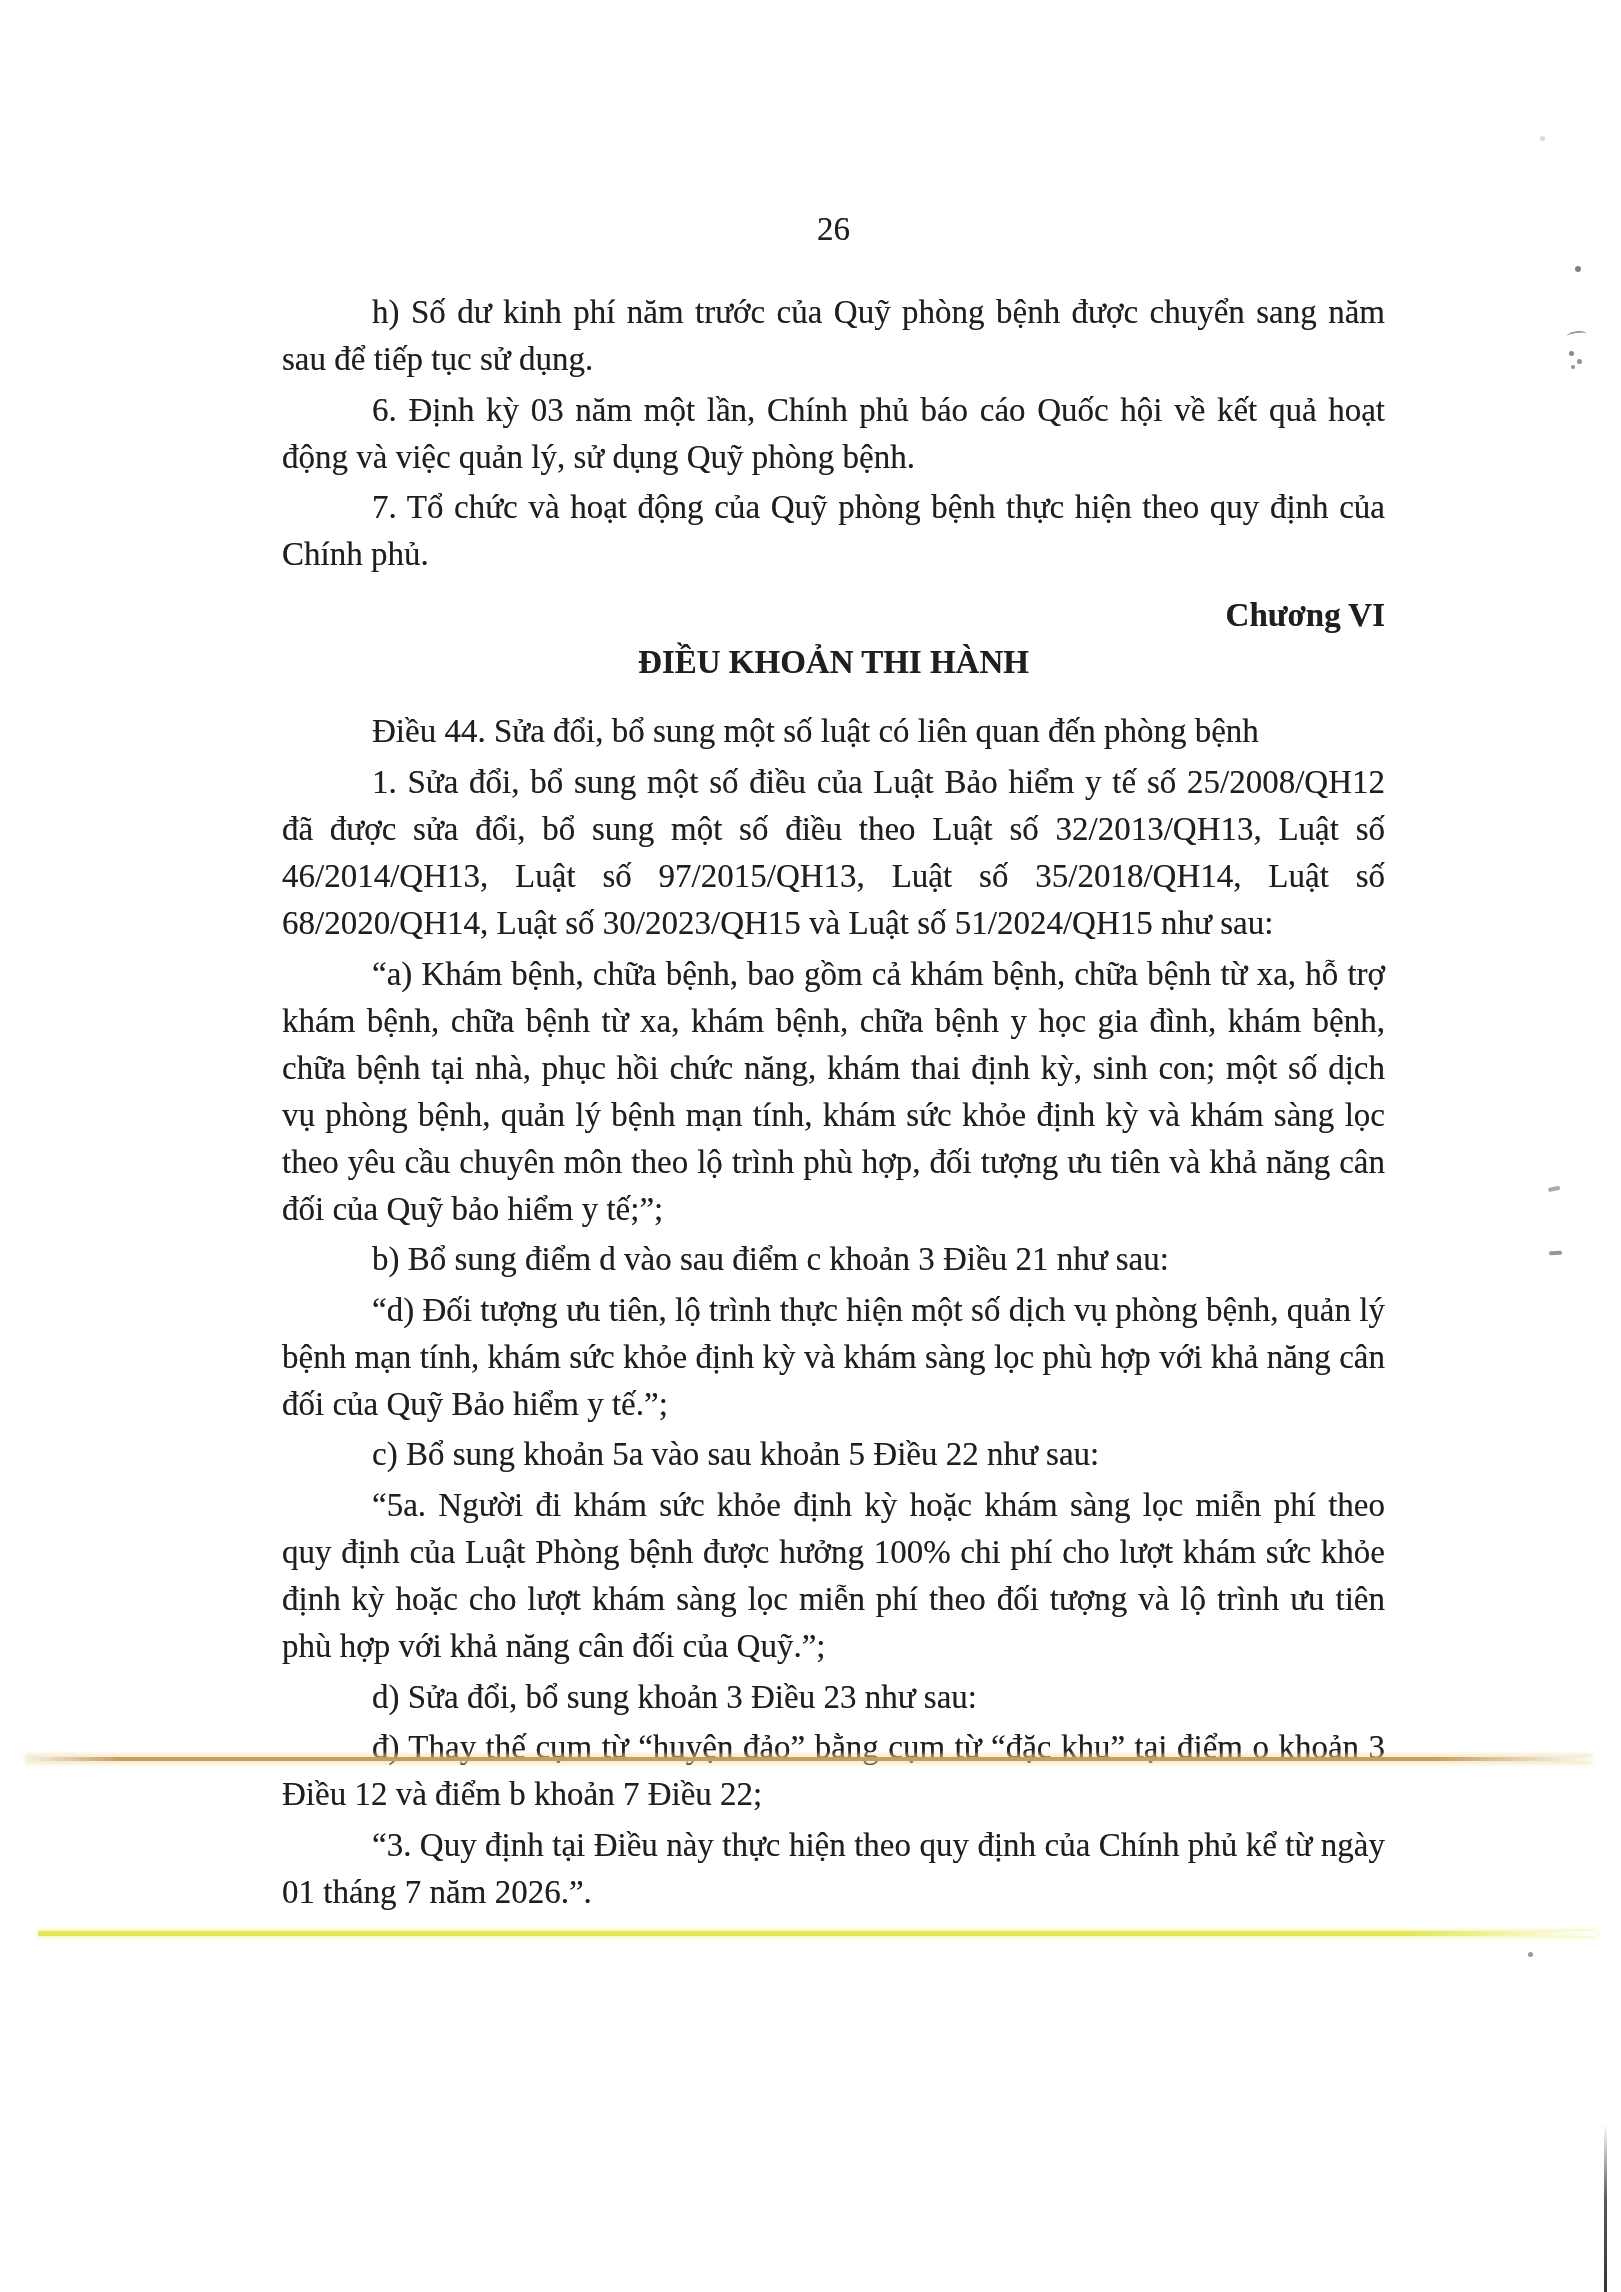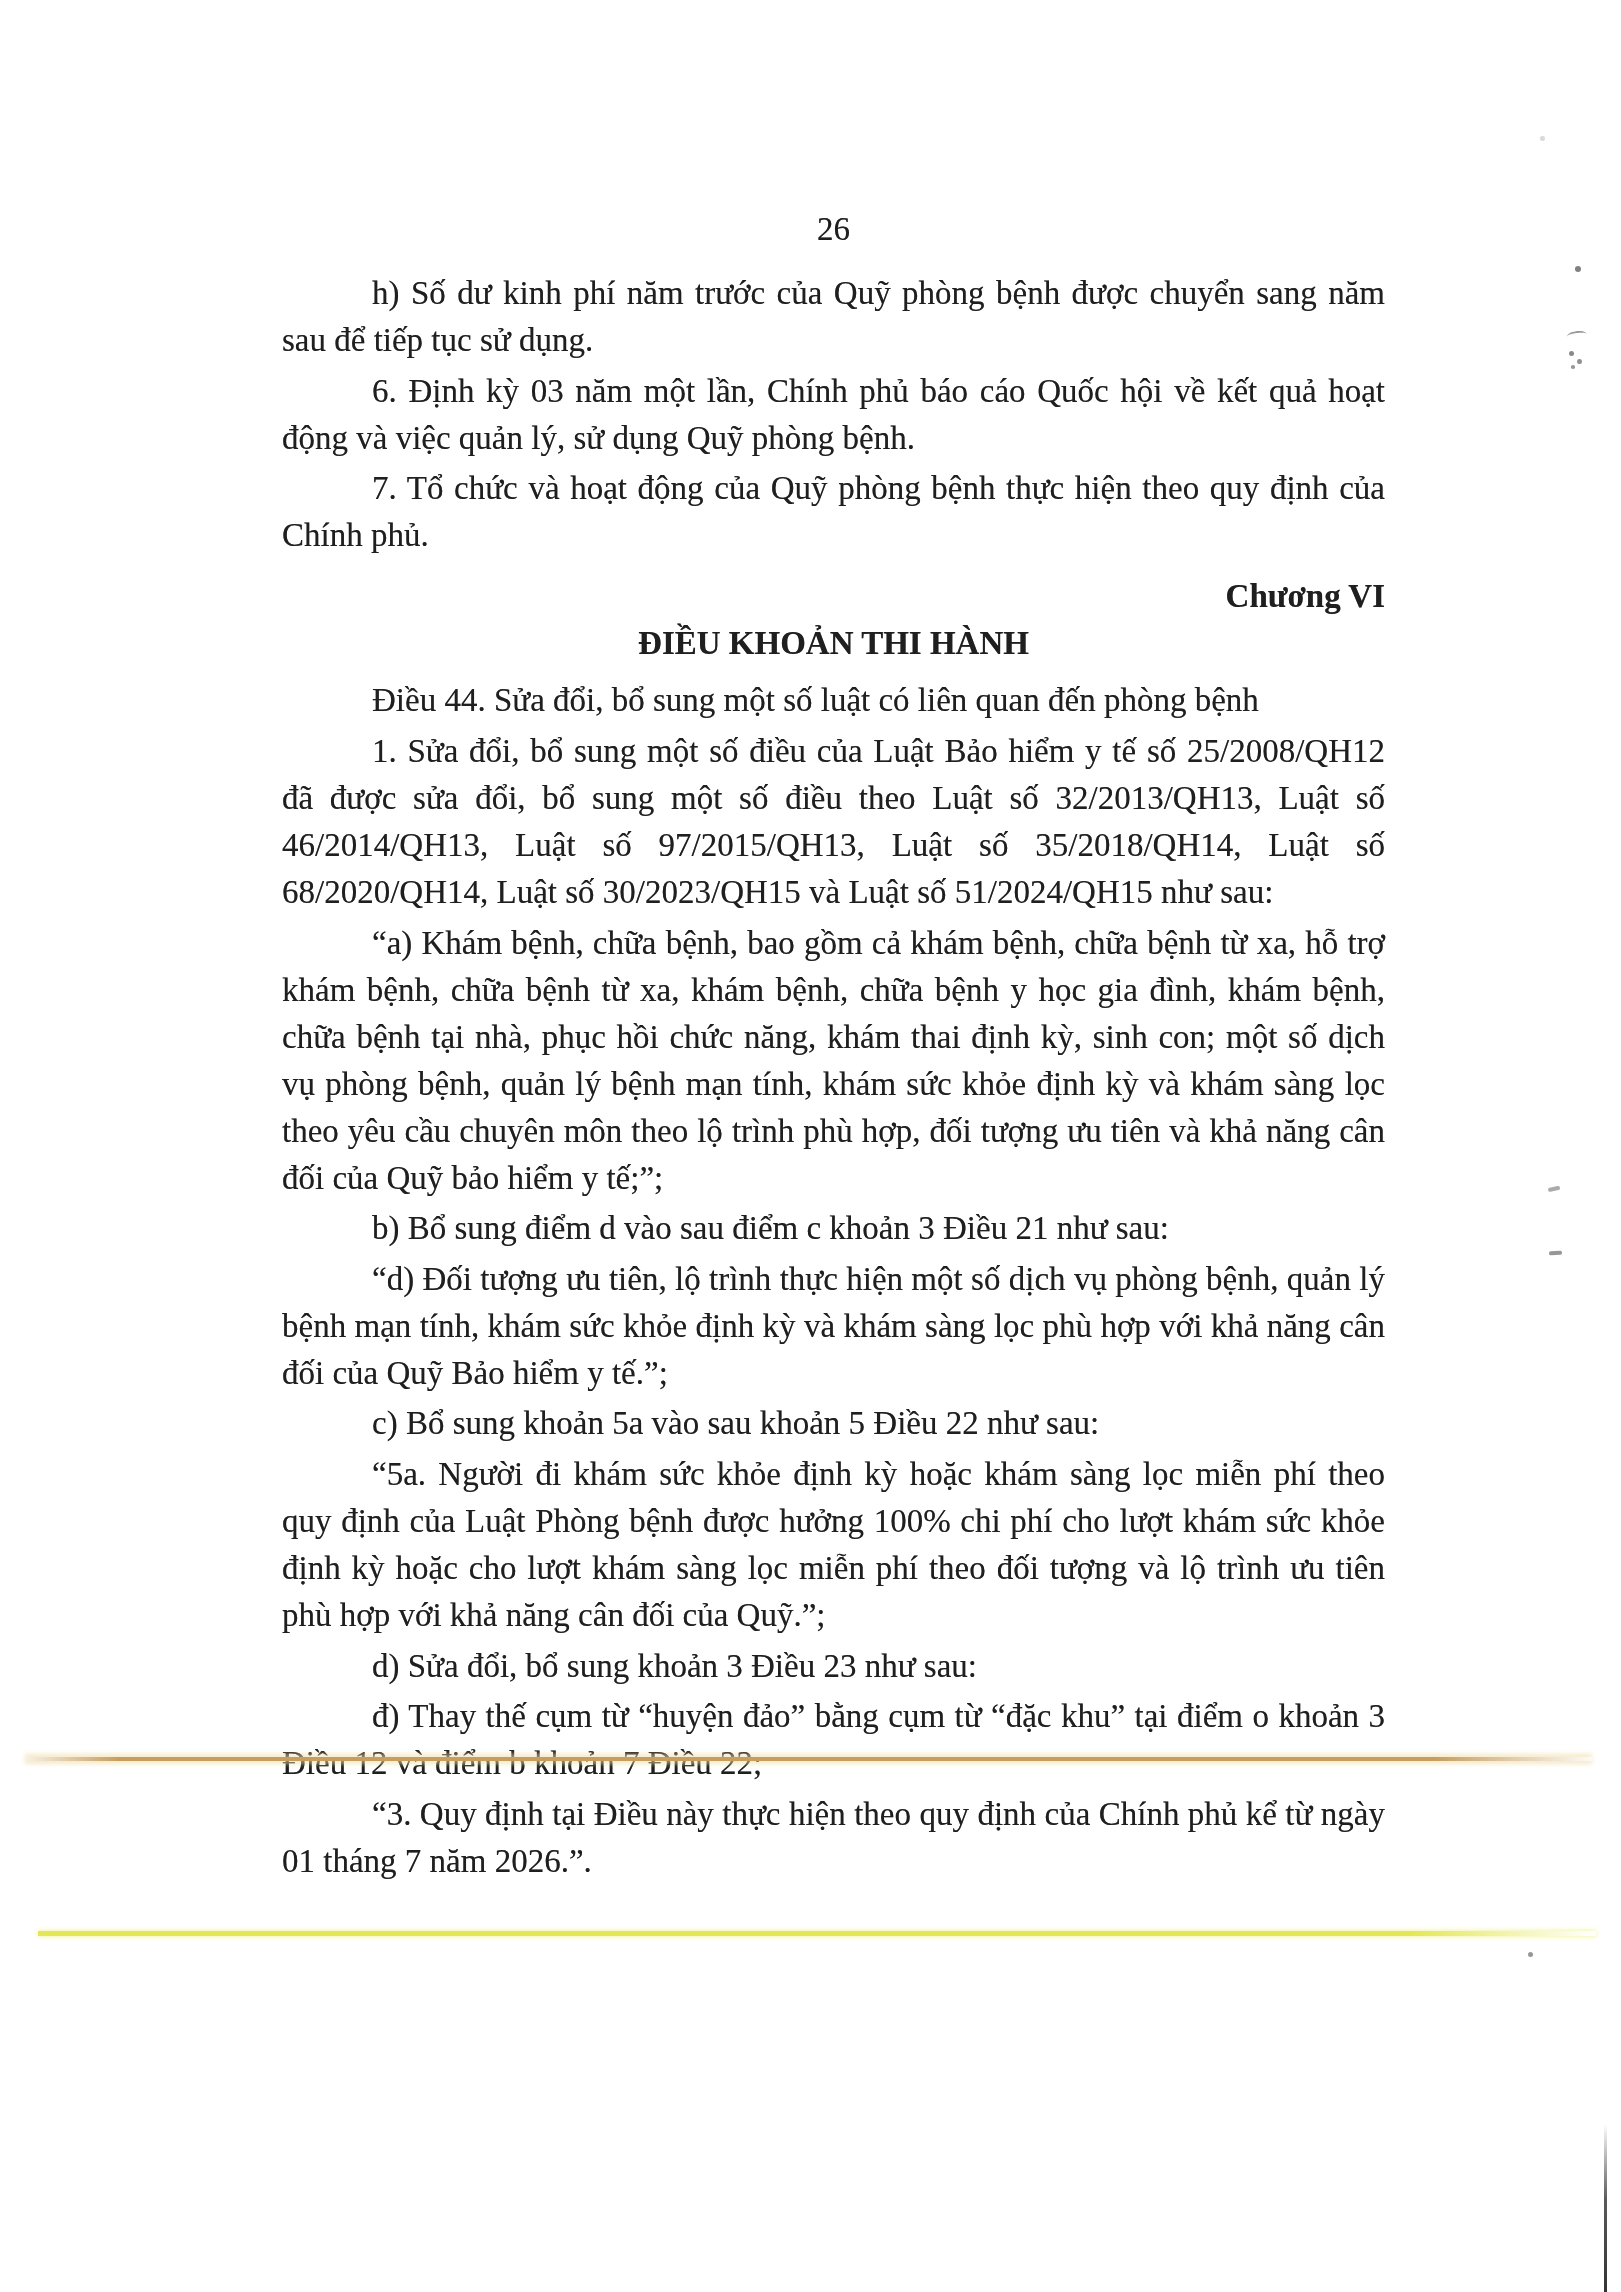--- a/index.html
+++ b/index.html
@@ -18,37 +18,37 @@
   .content {
     position: absolute;
     left: 282px; top: 206px;
     width: 1103px;
     font-size: 33px;
     line-height: 47px;
     text-shadow: 0 0 0.6px rgba(25,25,25,0.55);
   }
   .page-number {
     text-align: center;
-    margin-bottom: 17px;
+    margin-bottom: 36px;
   }
   p.body {
     margin: 0 0 3.6px 0;
     text-indent: 90px;
     text-align: justify;
     text-justify: inter-word;
   }
   .chapter {
     margin-top: 14.3px;
     text-align: right;
     font-weight: bold;
   }
   .chapter-title {
     text-align: center;
     font-weight: bold;
-    margin-bottom: 10px;
+    margin-bottom: 22px;
   }
   p.article { font-weight: normal; }
 
   
   .artifact { position: absolute; pointer-events: none; }
   .line-tan {
     left: 25px; top: 1757px; width: 1567px; height: 3.6px;
     background: linear-gradient(to right, rgba(199,158,96,0.15), #c79e60 6%, #c79e60 90%, rgba(199,158,96,0.05));
     box-shadow: 0 -2.7px 4.5px rgba(240,222,170,0.75), 0 2.7px 4.5px rgba(240,222,170,0.75);
   }

